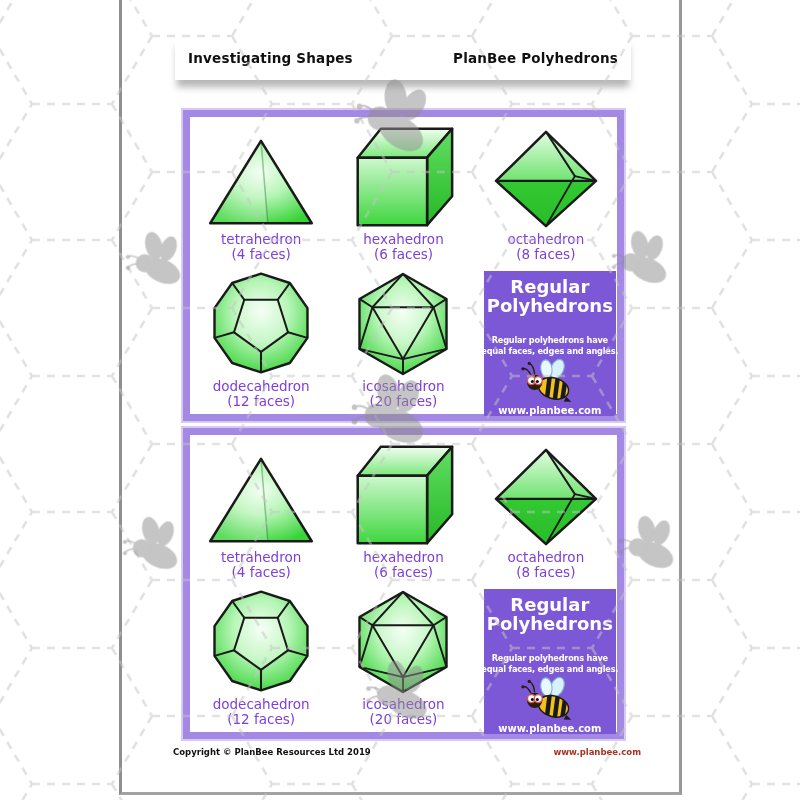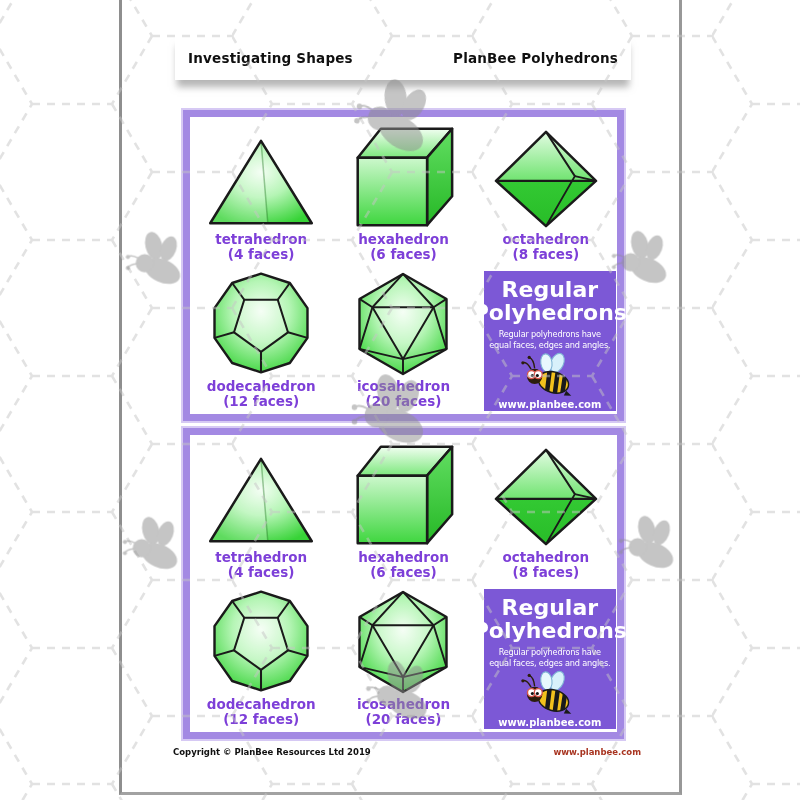--- a/index.html
+++ b/index.html
@@ -30,33 +30,33 @@
   .panel-1{top:110px;}
   .panel-2{top:428px;}
   .panel-grid{
     display:grid;width:100%;height:100%;
     grid-template-columns:1fr 1fr 1fr;
     grid-template-rows:152px 145px;
   }
   .cell{display:flex;flex-direction:column;align-items:center;justify-content:flex-end;min-width:0;}
   .shape-wrap{flex:1 1 auto;display:flex;align-items:flex-end;justify-content:center;}
   .shape-label{
-    text-align:center;font-weight:bold;font-size:13.5px;line-height:1.15;
+    text-align:center;font-weight:normal;font-size:13.5px;line-height:1.15;
     color:#7d3fd8;margin:3px 0 6px;white-space:nowrap;
   }
   .row2 .shape-label{margin-bottom:4px;}
   .info-cell{justify-content:stretch;}
   .info-box{
     flex:1;align-self:stretch;margin:2px 1px 3px 9px;
     background:#7c58d6;color:#ffffff;
     display:flex;flex-direction:column;align-items:center;
     text-align:center;padding-top:7px;box-sizing:border-box;
   }
-  .info-title{font-size:22px;font-weight:bold;line-height:1.05;white-space:nowrap;}
-  .info-body{font-size:8.2px;font-weight:normal;line-height:1.35;margin-top:5px;white-space:nowrap;letter-spacing:-.2px;}
+  .info-title{font-size:18px;font-weight:bold;line-height:1.05;white-space:nowrap;}
+  .info-body{font-size:8.2px;font-weight:bold;line-height:1.35;margin-top:19px;white-space:nowrap;letter-spacing:-.2px;}
   .bee-color-svg{margin-top:1px;}
   .info-site{font-size:10px;font-weight:bold;margin-top:0;white-space:nowrap;}
   .footer{
     position:absolute;left:51px;top:747px;width:468px;
     display:flex;justify-content:space-between;align-items:center;
     font-size:8.5px;font-weight:bold;color:#101010;
   }
   .footer-site{color:#a83420;}
   .overlay{
     position:absolute;left:0;top:0;width:800px;height:800px;

